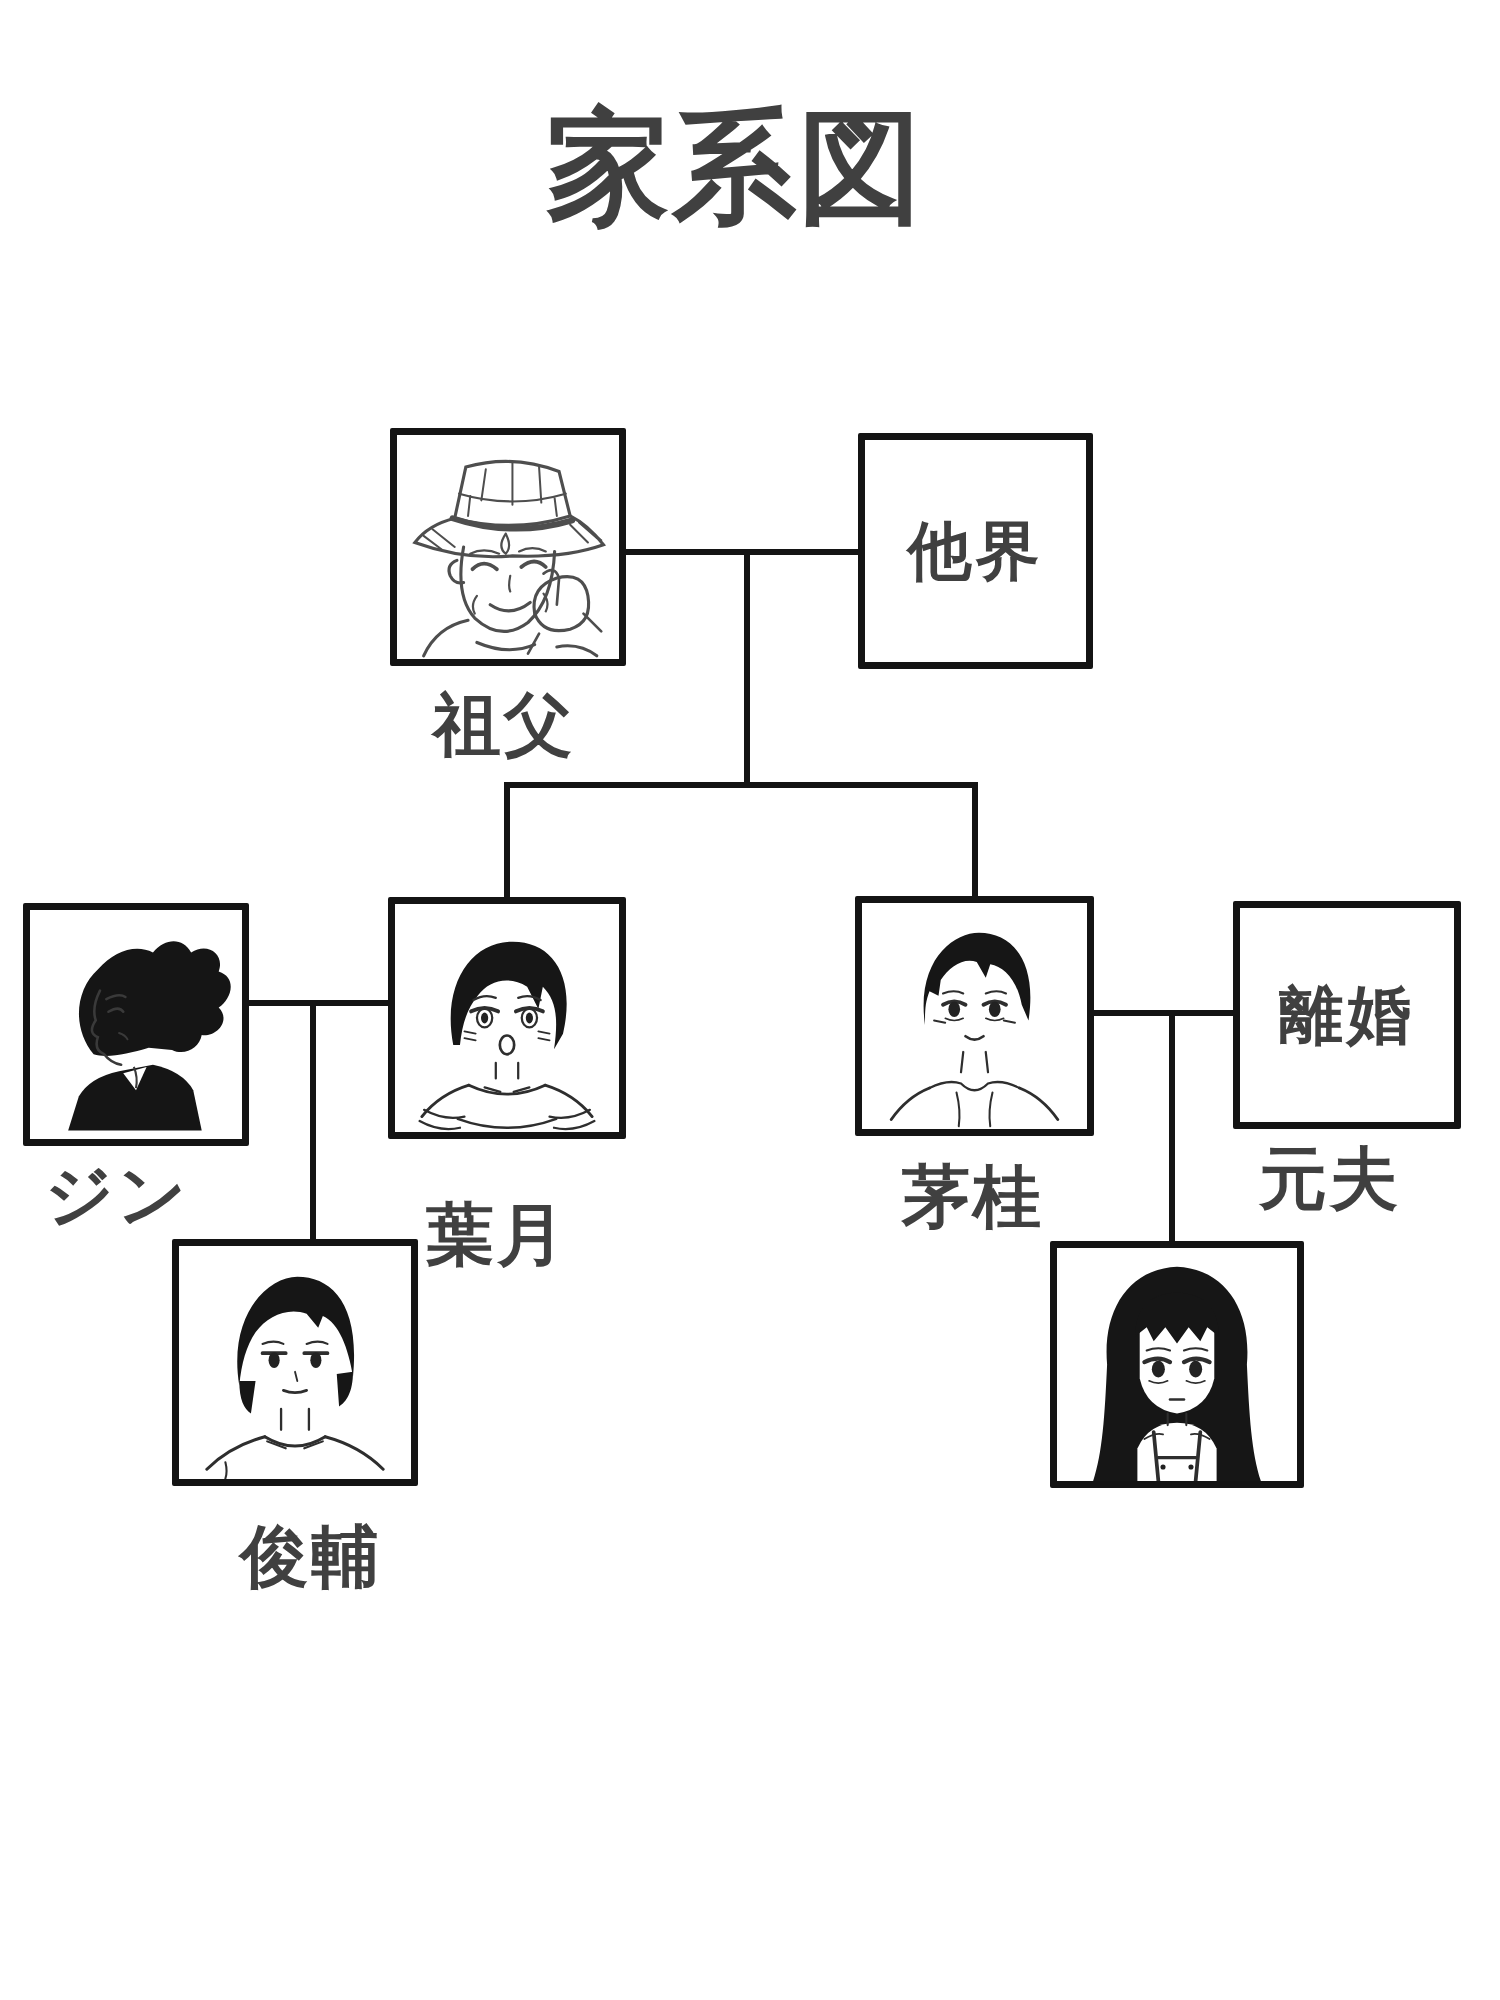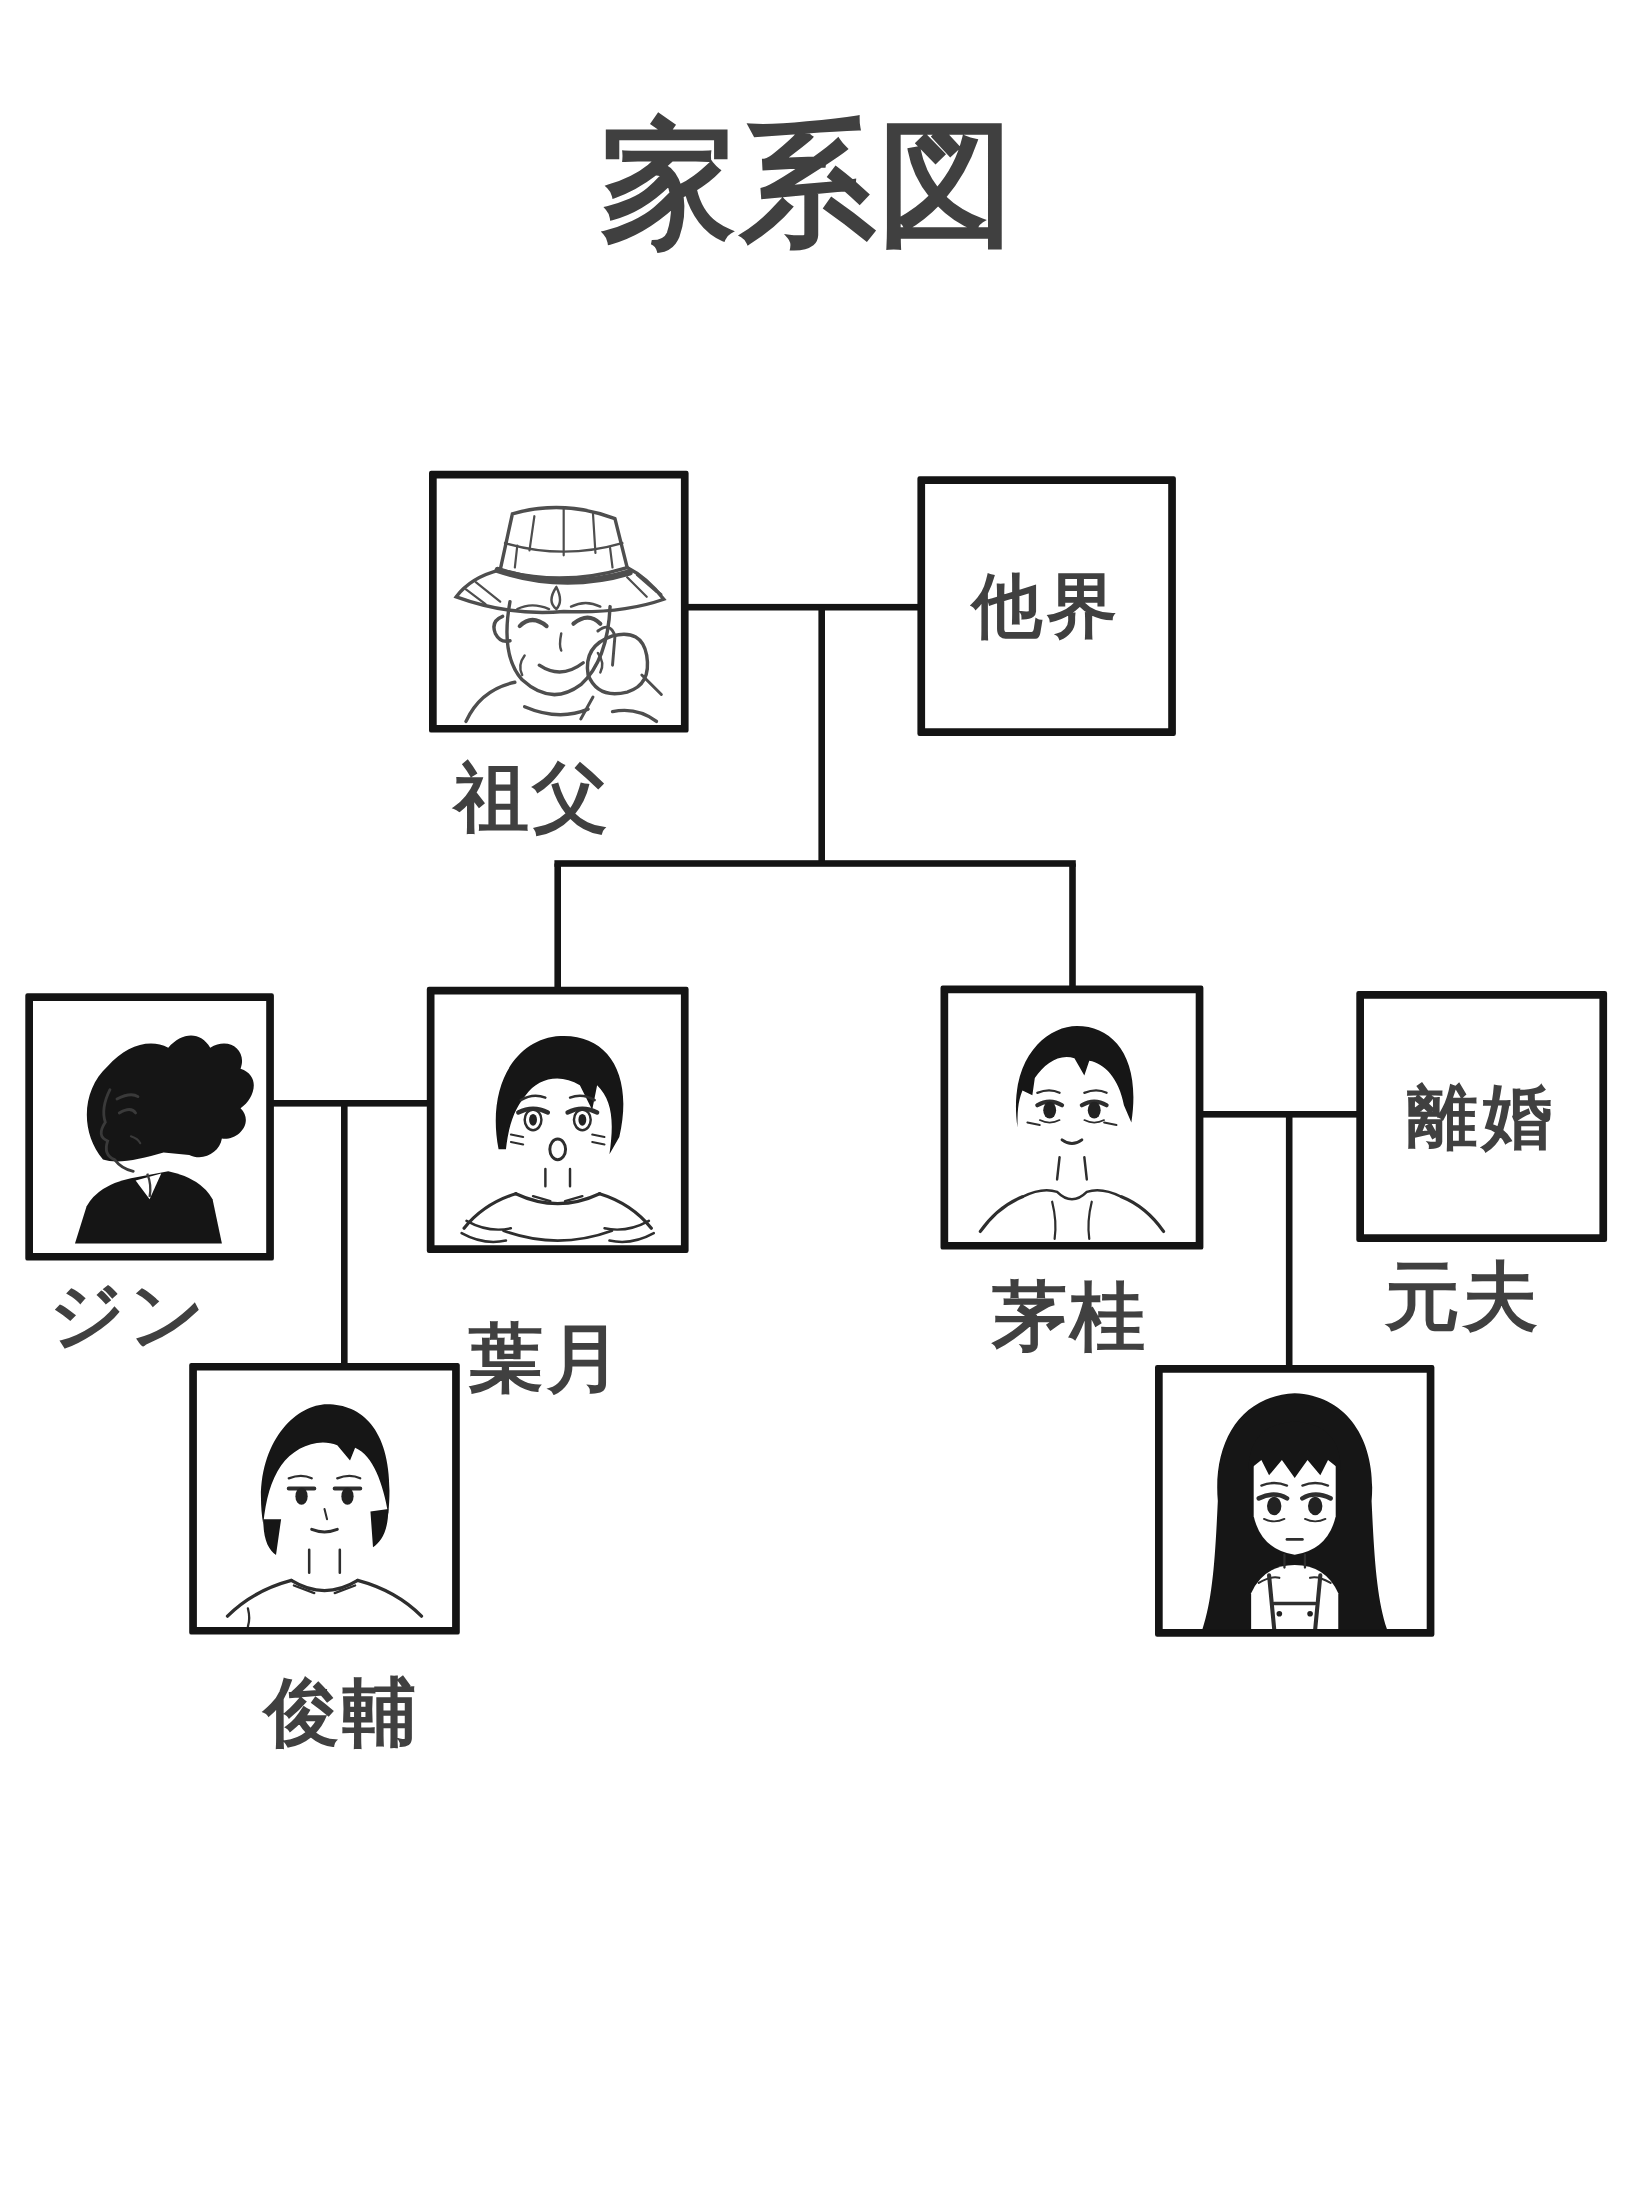--- a/index.html
+++ b/index.html
@@ -63,23 +63,23 @@
         <path d="M36,72 q-3,4 -1,8 M66,71 q3,4 1,8" stroke-width="1"></path>
         <path d="M66,62 q5,-4 7,2 l-1,12" stroke-width="1.2"></path>
         <path d="M62,80 q-2,-12 10,-16 q12,-3 14,8 q2,12 -8,15 q-12,3 -16,-7"></path>
         <path d="M84,80 l8,8 M64,89 l-5,9" stroke-width="1.2"></path>
         <path d="M12,99 Q18,86 32,83"></path>
         <path d="M36,93 Q50,99 62,94"></path>
         <path d="M72,95 Q82,93 90,99"></path>
       </g>
     </svg>
   </div>
-  <div class="plabel" style="left:334px;top:680px;">祖父</div>
+  <div class="plabel" style="left:354px;top:680px;">祖父</div>
 
-  <div class="pbox tbox" style="left:834px;top:433px;width:235px;height:236px;">
+  <div class="pbox tbox" style="left:858px;top:433px;width:235px;height:236px;">
     <span class="status">他界</span>
   </div>
 
   <div class="pbox" style="left:23px;top:903px;width:226px;height:243px;">
     <svg viewBox="0 0 100 100">
       <path fill="#151515" d="M30,64 C20,52 21,34 32,24 C40,15 50,12 58,16 C64,9 72,9 76,16 C84,11 92,17 89,25 C98,28 95,38 89,42 C95,48 88,56 81,55 C80,61 73,65 67,62 L56,61 C46,64 36,66 30,64 Z"></path>
       <g fill="none" stroke="#3a3a3a" stroke-width="1.2" stroke-linecap="round">
         <path d="M33,34 Q29,42 31,48 Q27,54 32,56 Q30,62 35,64 Q38,68 43,69"></path>
         <path d="M37,44 q5,-3 7,0"></path>
         <path d="M36,38 q6,-3 9,-1"></path>

